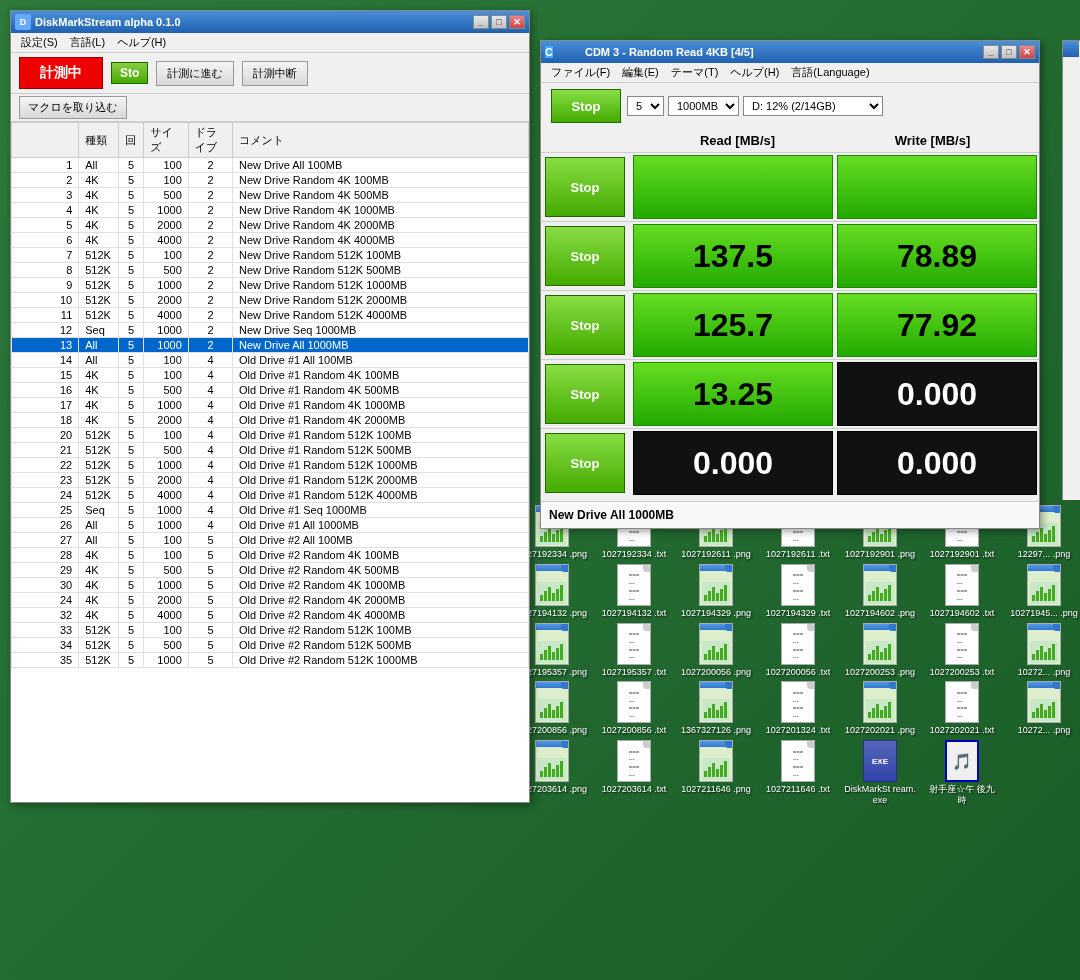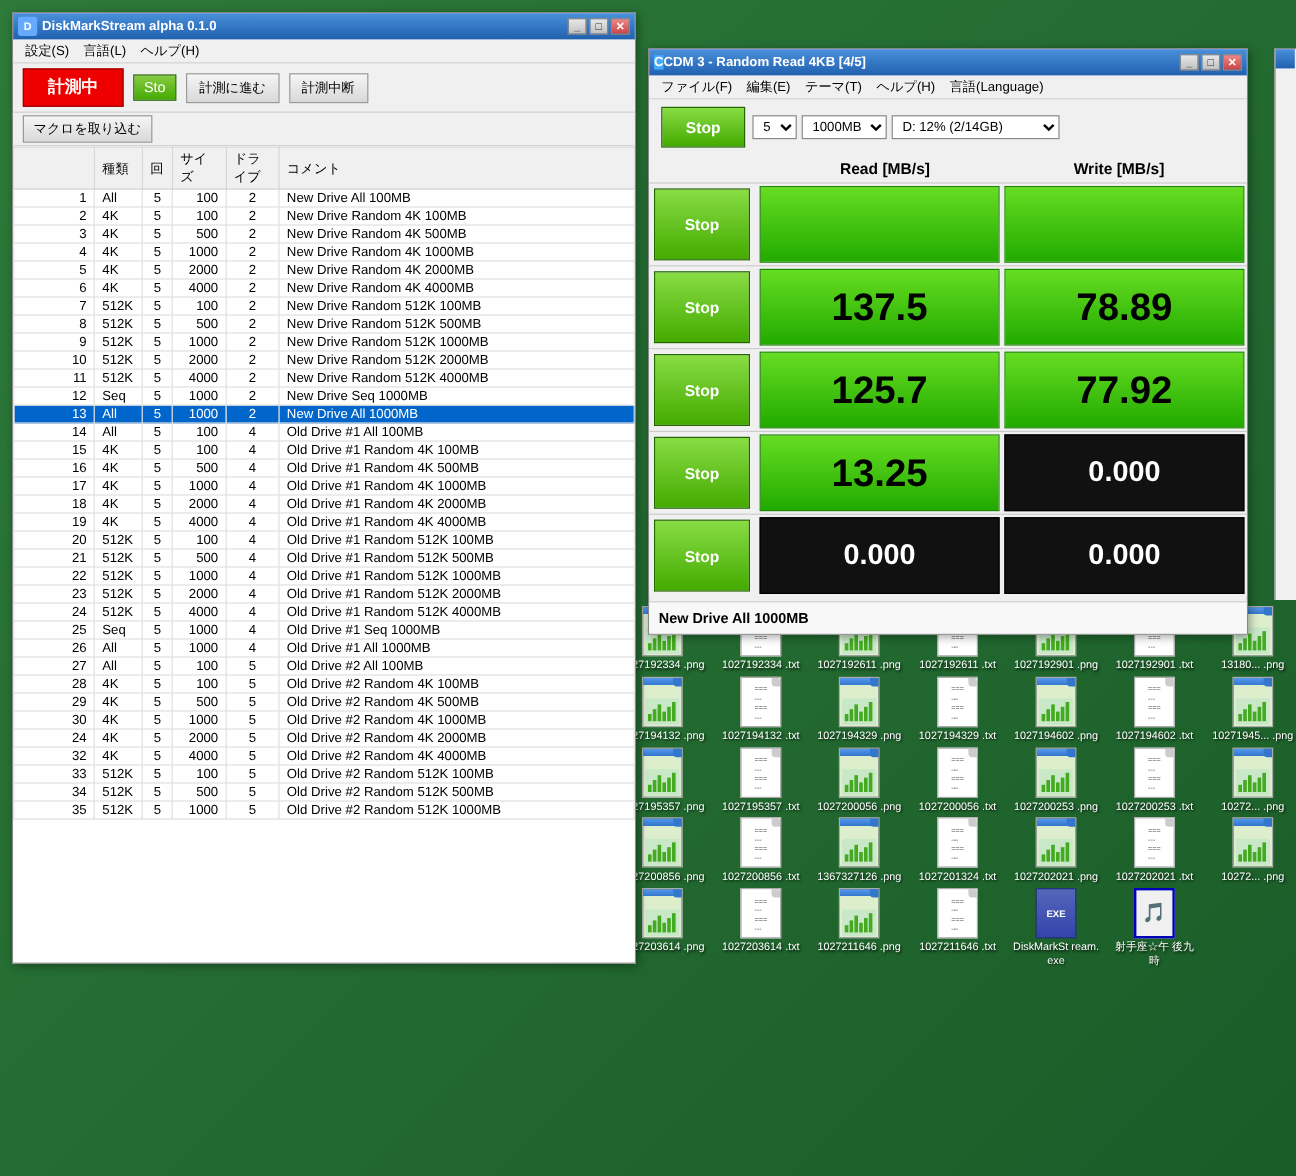--- a/index.html
+++ b/index.html
@@ -154,21 +154,21 @@
       padding: 4px 10px;
       font-size: 11px;
       cursor: pointer;
       font-family: inherit;
     }
 
     .btn-stop-small {
       background: linear-gradient(180deg, #88cc44 0%, #44aa00 100%);
       border: 1px solid #226600;
       color: white;
-      font-weight: normal;
+      font-weight: bold;
       font-size: 12px;
       padding: 3px 8px;
       cursor: pointer;
       text-align: right;
     }
 
     .win-table-container {
       height: 680px;
       overflow-y: auto;
       background: white;
@@ -298,21 +298,21 @@
       display: flex;
       align-items: center;
       justify-content: center;
       border: 1px solid #1a8800;
       margin: 2px;
     }
 
     .cdm-value-black {
       background: #111;
       color: white;
-      font-size: 24px;
+      font-size: 32px;
       font-weight: bold;
       text-align: center;
       padding: 8px 4px;
       height: 64px;
       display: flex;
       align-items: center;
       justify-content: center;
       border: 1px solid #000;
       margin: 2px;
     }
@@ -466,21 +466,21 @@
             <rect x="0" y="0" width="28" height="20" fill="#c8e8c8"></rect>
             <rect x="2" y="12" width="3" height="6" fill="#44aa22"></rect>
             <rect x="6" y="8" width="3" height="10" fill="#44aa22"></rect>
             <rect x="10" y="4" width="3" height="14" fill="#44aa22"></rect>
             <rect x="14" y="10" width="3" height="8" fill="#44aa22"></rect>
             <rect x="18" y="6" width="3" height="12" fill="#44aa22"></rect>
             <rect x="22" y="2" width="3" height="16" fill="#44aa22"></rect>
           </svg>
         </div>
       </div>
-        <div class="file-label">13180...
+        <div class="file-label">12297...
 .png</div>
       </div>
       <div class="file-item">
         <div class="png-mini">
         <div class="png-mini-fold"></div>
         <div style="width:28px; height:22px; background:#c8e8c8; font-size:5px; color:#555; display:flex; align-items:center; justify-content:center;">
           <svg width="28" height="20">
             <rect x="0" y="0" width="28" height="20" fill="#c8e8c8"></rect>
             <rect x="2" y="12" width="3" height="6" fill="#44aa22"></rect>
             <rect x="6" y="8" width="3" height="10" fill="#44aa22"></rect>
@@ -1031,28 +1031,20 @@
     </tr>
             <tr>
       <td style="text-align:right; width:25px;">18</td>
       <td style="width:40px;">4K</td>
       <td style="text-align:center; width:25px;">5</td>
       <td style="text-align:right; width:45px;">2000</td>
       <td style="text-align:center; width:45px;">4</td>
       <td>Old Drive #1 Random 4K 2000MB</td>
     </tr>
             <tr>
-      <td style="text-align:right; width:25px;">19</td>
-      <td style="width:40px;">4K</td>
-      <td style="text-align:center; width:25px;">5</td>
-      <td style="text-align:right; width:45px;">4000</td>
-      <td style="text-align:center; width:45px;">4</td>
-      <td>Old Drive #1 Random 4K 4000MB</td>
-    </tr>
-            <tr>
       <td style="text-align:right; width:25px;">20</td>
       <td style="width:40px;">512K</td>
       <td style="text-align:center; width:25px;">5</td>
       <td style="text-align:right; width:45px;">100</td>
       <td style="text-align:center; width:45px;">4</td>
       <td>Old Drive #1 Random 512K 100MB</td>
     </tr>
             <tr>
       <td style="text-align:right; width:25px;">21</td>
       <td style="width:40px;">512K</td>
@@ -1175,21 +1167,21 @@
     </tr>
           </tbody>
       </table>
     </div>
   </div>
 
   <div class="window-cdm">
 
     <div class="cdm-titlebar">
       <div class="win-icon" style="background:#4af;">C</div>
-      <span style="flex:1;">CDM 3 - Random Read 4KB [4/5]</span>
+      <span style="flex:1;margin-left:32px;">CDM 3 - Random Read 4KB [4/5]</span>
       <div class="win-controls">
         <div class="win-btn">_</div>
         <div class="win-btn">□</div>
         <div class="win-btn win-btn-close">✕</div>
       </div>
     </div>
 
     <div class="cdm-menubar">
       <span class="menu-item">ファイル(F)</span>
       <span class="menu-item">編集(E)</span>

